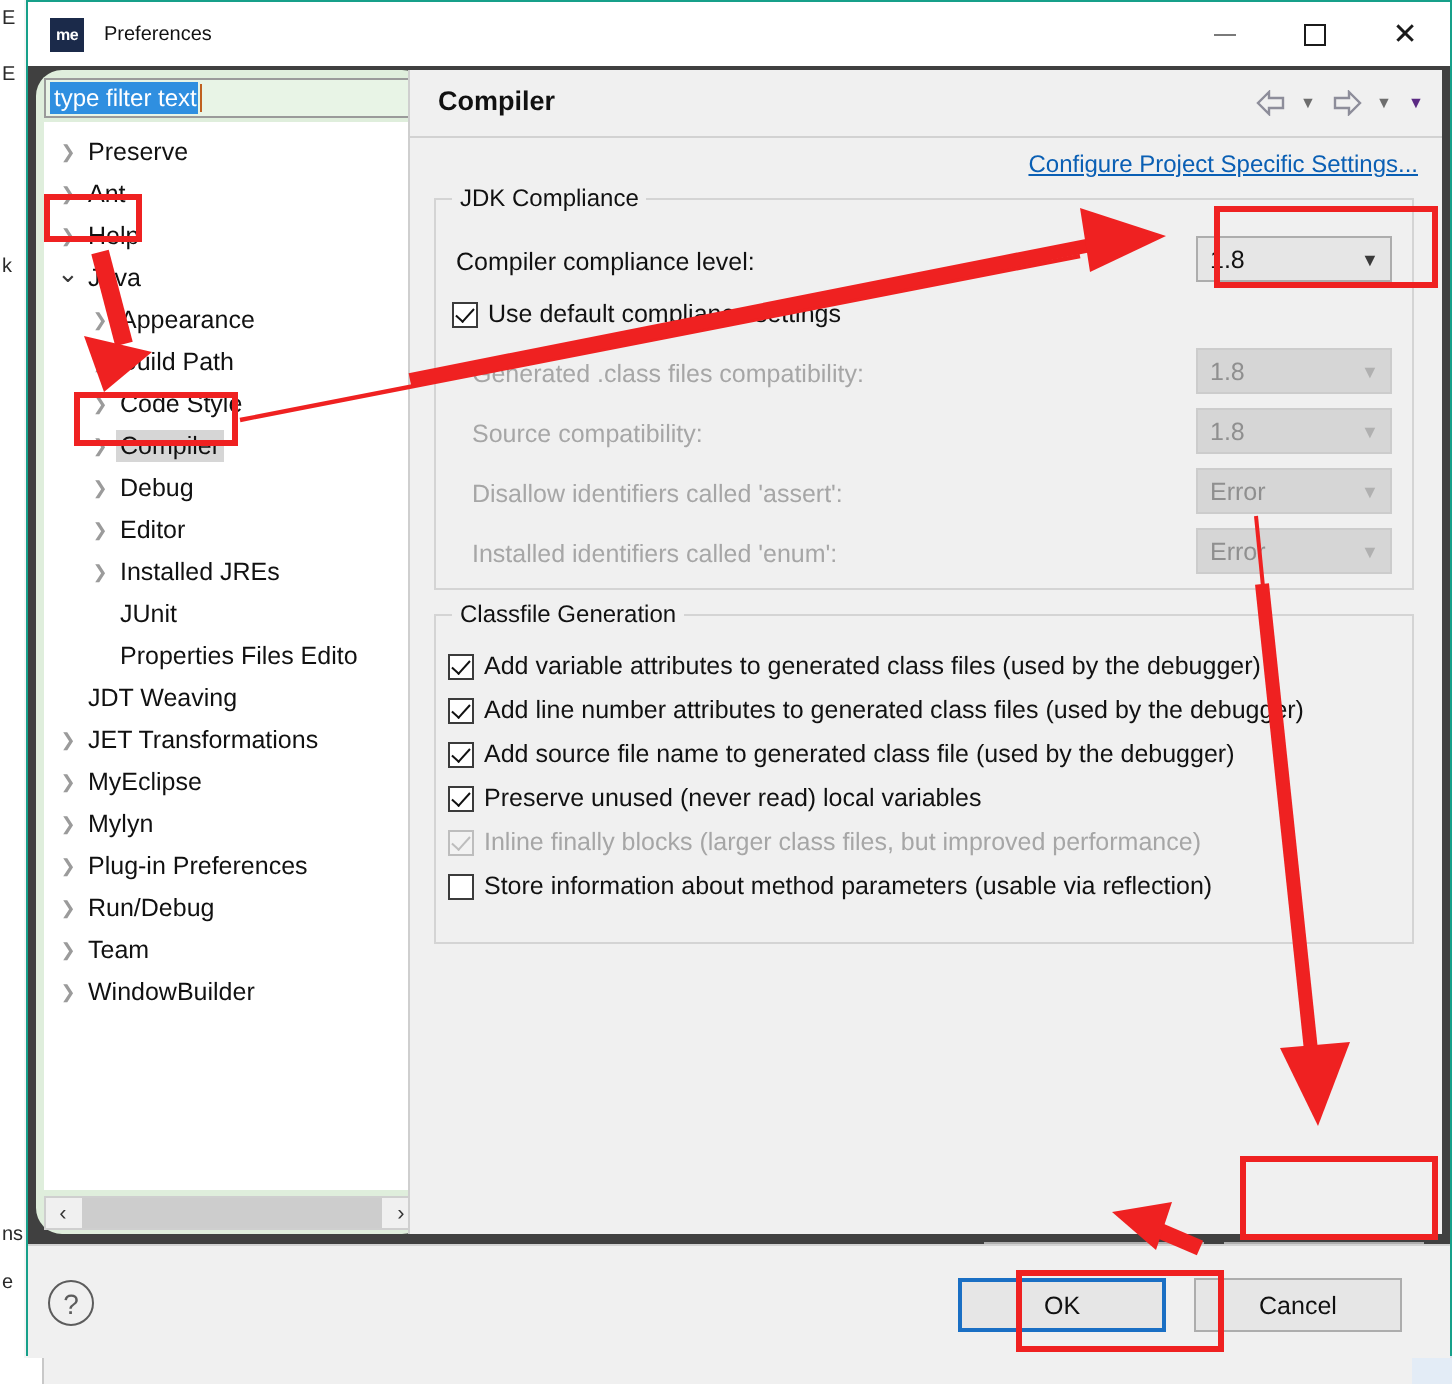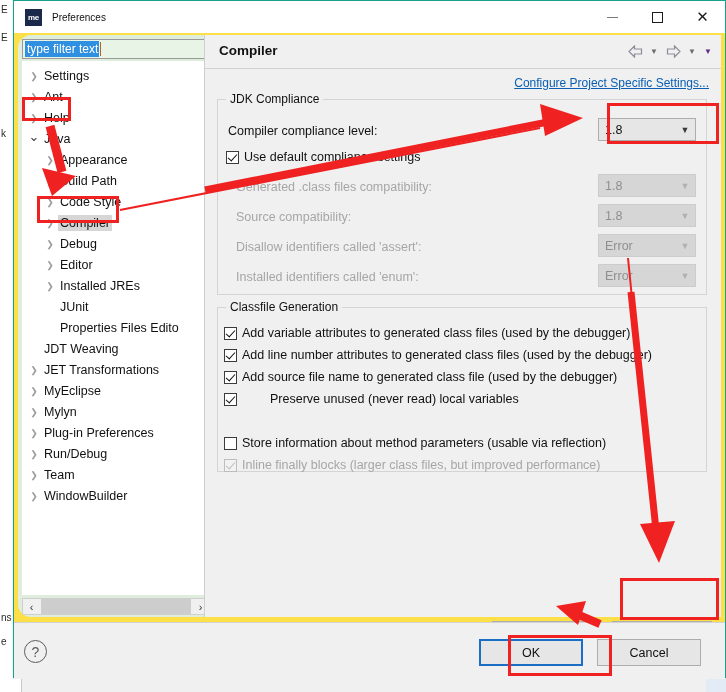--- a/index.html
+++ b/index.html
@@ -28,21 +28,21 @@
   #bg-ide .bg-r-band { position: absolute; left: 706px; width: 20px; }
   #bg-ide .bg-r-txt {
     position: absolute; left: 709px; font-size: 10px; color: #1d1d1d;
     white-space: nowrap;
   }
 
   
   #dialog {
     position: absolute; left: 13px; top: 0px;
     width: 713px; height: 678px;
-    background: #fde047;
+    background: #404040;
     border: 1px solid #17a08a;
     box-shadow: 0 0 0 1px rgba(0,0,0,0.04);
   }
 
   
   .titlebar {
     position: absolute; left: 0; top: 0; right: 0; height: 32px;
     background: #ffffff;
     display: flex; align-items: center;
   }
@@ -187,21 +187,21 @@
   }
   .chk {
     width: 13px; height: 13px; border: 1px solid #3b3b3b; background: #fff;
     margin-right: 5px; position: relative; flex: none;
   }
   .chk.checked::after {
     content: ""; position: absolute; left: 3px; top: 0px;
     width: 4px; height: 8px; border: solid #111;
     border-width: 0 1.6px 1.6px 0; transform: rotate(42deg);
   }
-  .chk-row.disabled { color: #a6a6a6; margin-top: 44px; }
+  .chk-row.disabled { color: #a6a6a6; }
   .chk-row.disabled .chk { border-color: #bdbdbd; background: #f2f2f2; }
   .chk-row.disabled .chk.checked::after { border-color: #bdbdbd; }
 
   
   .btn {
     position: absolute; height: 26px;
     background: #e6e6e6; border: 1px solid #adadad;
     font-size: 12.5px; color: #111;
     display: flex; align-items: center; justify-content: center;
     cursor: pointer;
@@ -284,21 +284,21 @@
   <div class="dlg-body">
 
     <div class="tree-pane">
       <div class="filter-box">
         <span class="filter-sel">type filter text</span>
         <span class="filter-caret"></span>
       </div>
       <div class="tree" id="tree-list">
           <div class="tree-row" style="padding-left: 4px;">
             <span class="tw">❯</span>
-            <span class="tree-label">Settings</span>
+            <span class="tree-label">Preserve</span>
           </div>
           <div class="tree-row" style="padding-left: 4px;">
             <span class="tw">❯</span>
             <span class="tree-label">Ant</span>
           </div>
           <div class="tree-row" style="padding-left: 4px;">
             <span class="tw">❯</span>
             <span class="tree-label">Help</span>
           </div>
           <div class="tree-row" style="padding-left: 4px;">
@@ -453,21 +453,21 @@
               <span>Add variable attributes to generated class files (used by the debugger)</span>
             </div>
             <div class="chk-row" style="left: 6px; top: 40px;">
               <span class="chk checked"></span>
               <span>Add line number attributes to generated class files (used by the debugger)</span>
             </div>
             <div class="chk-row" style="left: 6px; top: 62px;">
               <span class="chk checked"></span>
               <span>Add source file name to generated class file (used by the debugger)</span>
             </div>
-            <div class="chk-row" style="left: 6px; top: 84px; gap: 28px;">
+            <div class="chk-row" style="left: 6px; top: 84px;">
               <span class="chk checked"></span>
               <span>Preserve unused (never read) local variables</span>
             </div>
             <div class="chk-row disabled" style="left: 6px; top: 106px;">
               <span class="chk checked"></span>
               <span>Inline finally blocks (larger class files, but improved performance)</span>
             </div>
             <div class="chk-row" style="left: 6px; top: 128px;">
               <span class="chk"></span>
               <span>Store information about method parameters (usable via reflection)</span>

